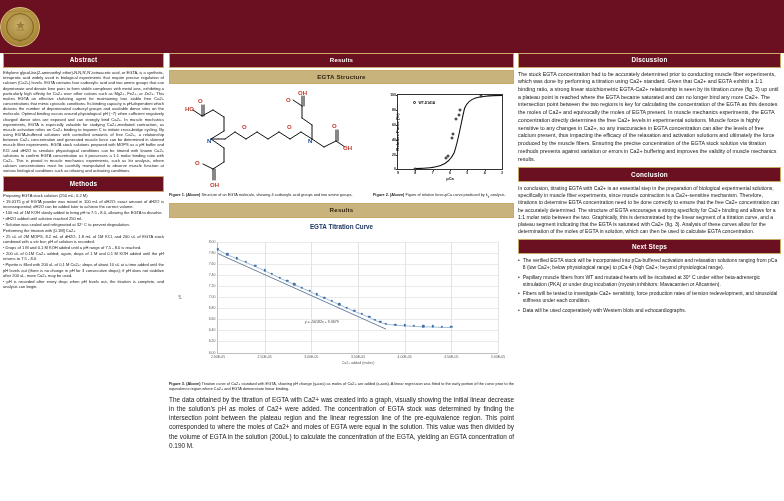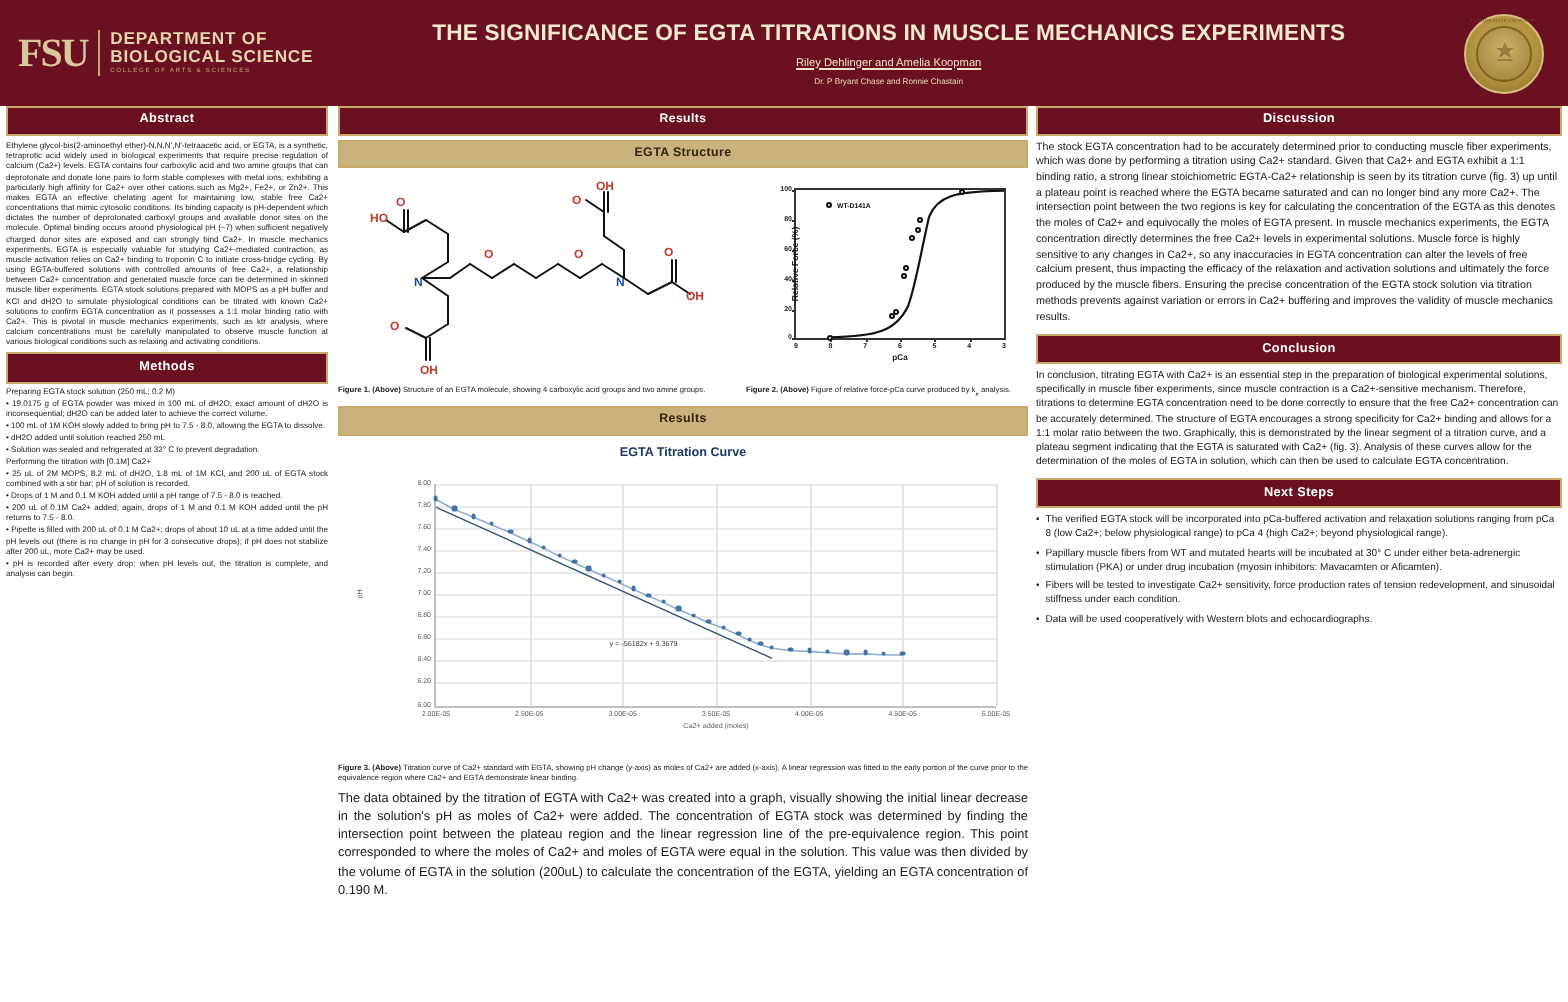--- a/index.html
+++ b/index.html
@@ -190,35 +190,21 @@
   }
   .tickmark-x { position:absolute; top:100%; width:.6px; height:1.6px; background:#333; }
   .tickmark-y { position:absolute; right:100%; height:.6px; width:1.6px; background:#333; }
 </style>
 </head>
 <body>
 
 <div class="poster">
 
   <div class="header">
-    <div class="fsu-logo">
-      <div class="fsu-word">FSU</div>
-      <div class="fsu-bar"></div>
-      <div class="fsu-dept">
-        <div class="l1">DEPARTMENT OF</div>
-        <div class="l2">BIOLOGICAL SCIENCE</div>
-        <div class="l3">COLLEGE OF ARTS &amp; SCIENCES</div>
-      </div>
-    </div>
-
-    <div class="title-block">
-      <div class="poster-title">THE SIGNIFICANCE OF EGTA TITRATIONS IN MUSCLE MECHANICS EXPERIMENTS</div>
-      <div class="authors">Riley Dehlinger and Amelia Koopman</div>
-      <div class="advisors">Dr. P Bryant Chase and Ronnie Chastain</div>
-    </div>
+
 
     <div class="seal">
       <div class="seal-ring-text">FLORIDA STATE UNIVERSITY</div>
       <div class="seal-inner">
         <svg width="15" height="15" viewBox="0 0 24 24" aria-hidden="true">
           <path d="M12 3 L14 8 L19 8 L15 11 L17 16 L12 13 L7 16 L9 11 L5 8 L10 8 Z" fill="#6d5518" opacity="0.55"></path>
           <rect x="6" y="17" width="12" height="1.4" fill="#6d5518" opacity="0.5"></rect>
         </svg>
       </div>
       <div class="seal-ring-bot">1851</div>

